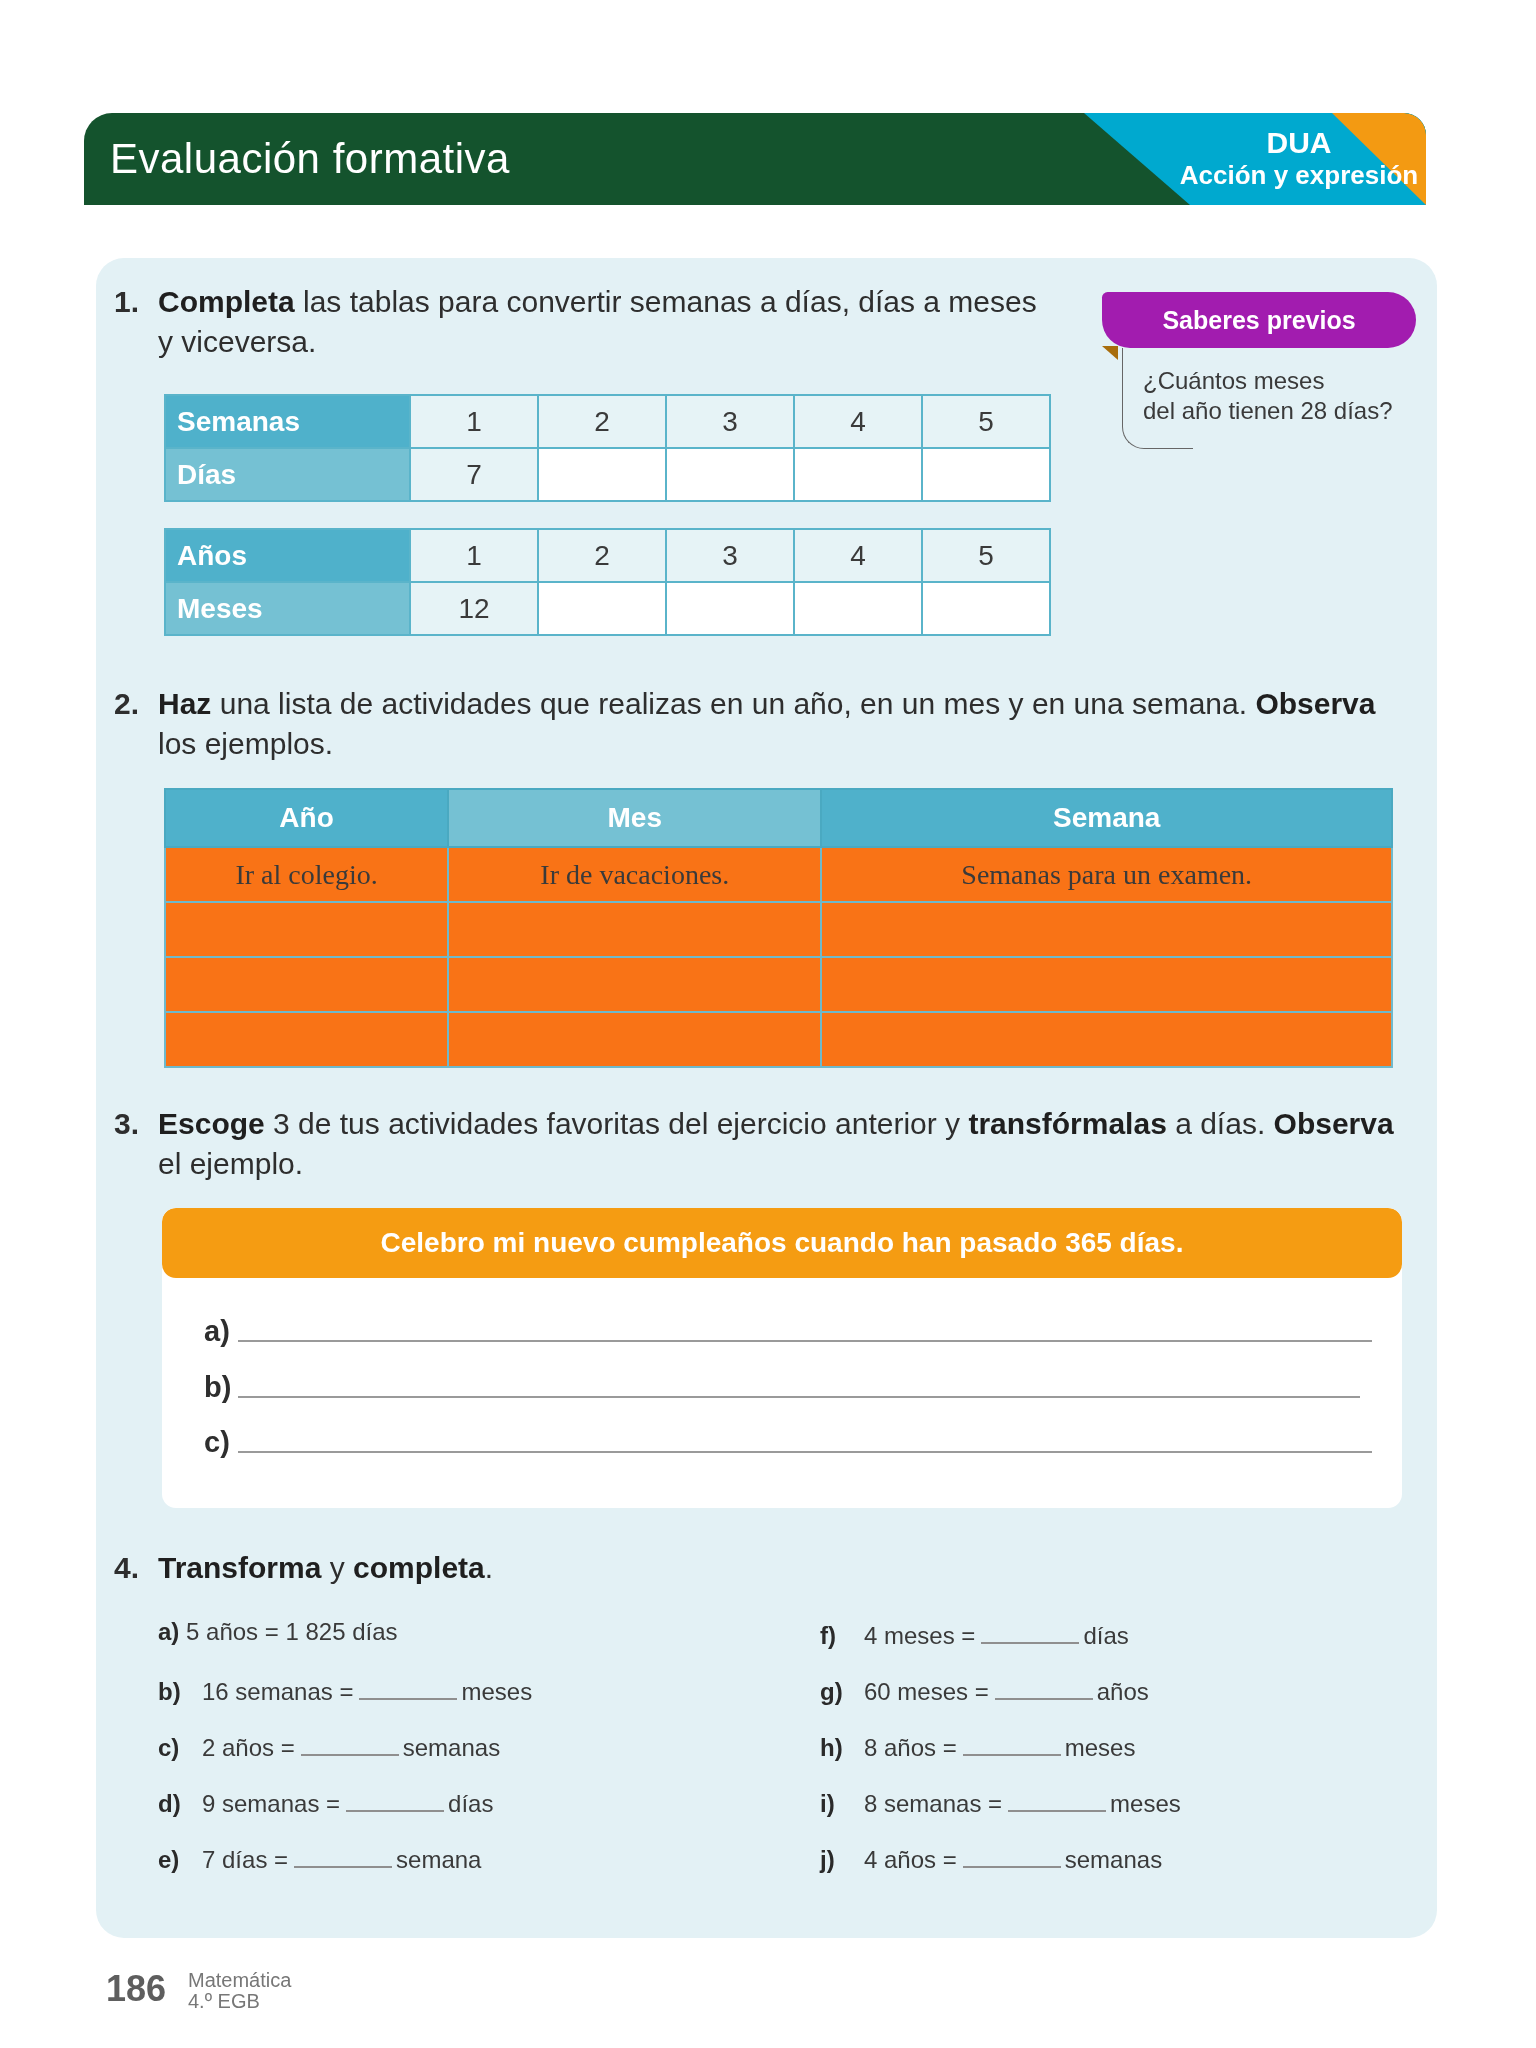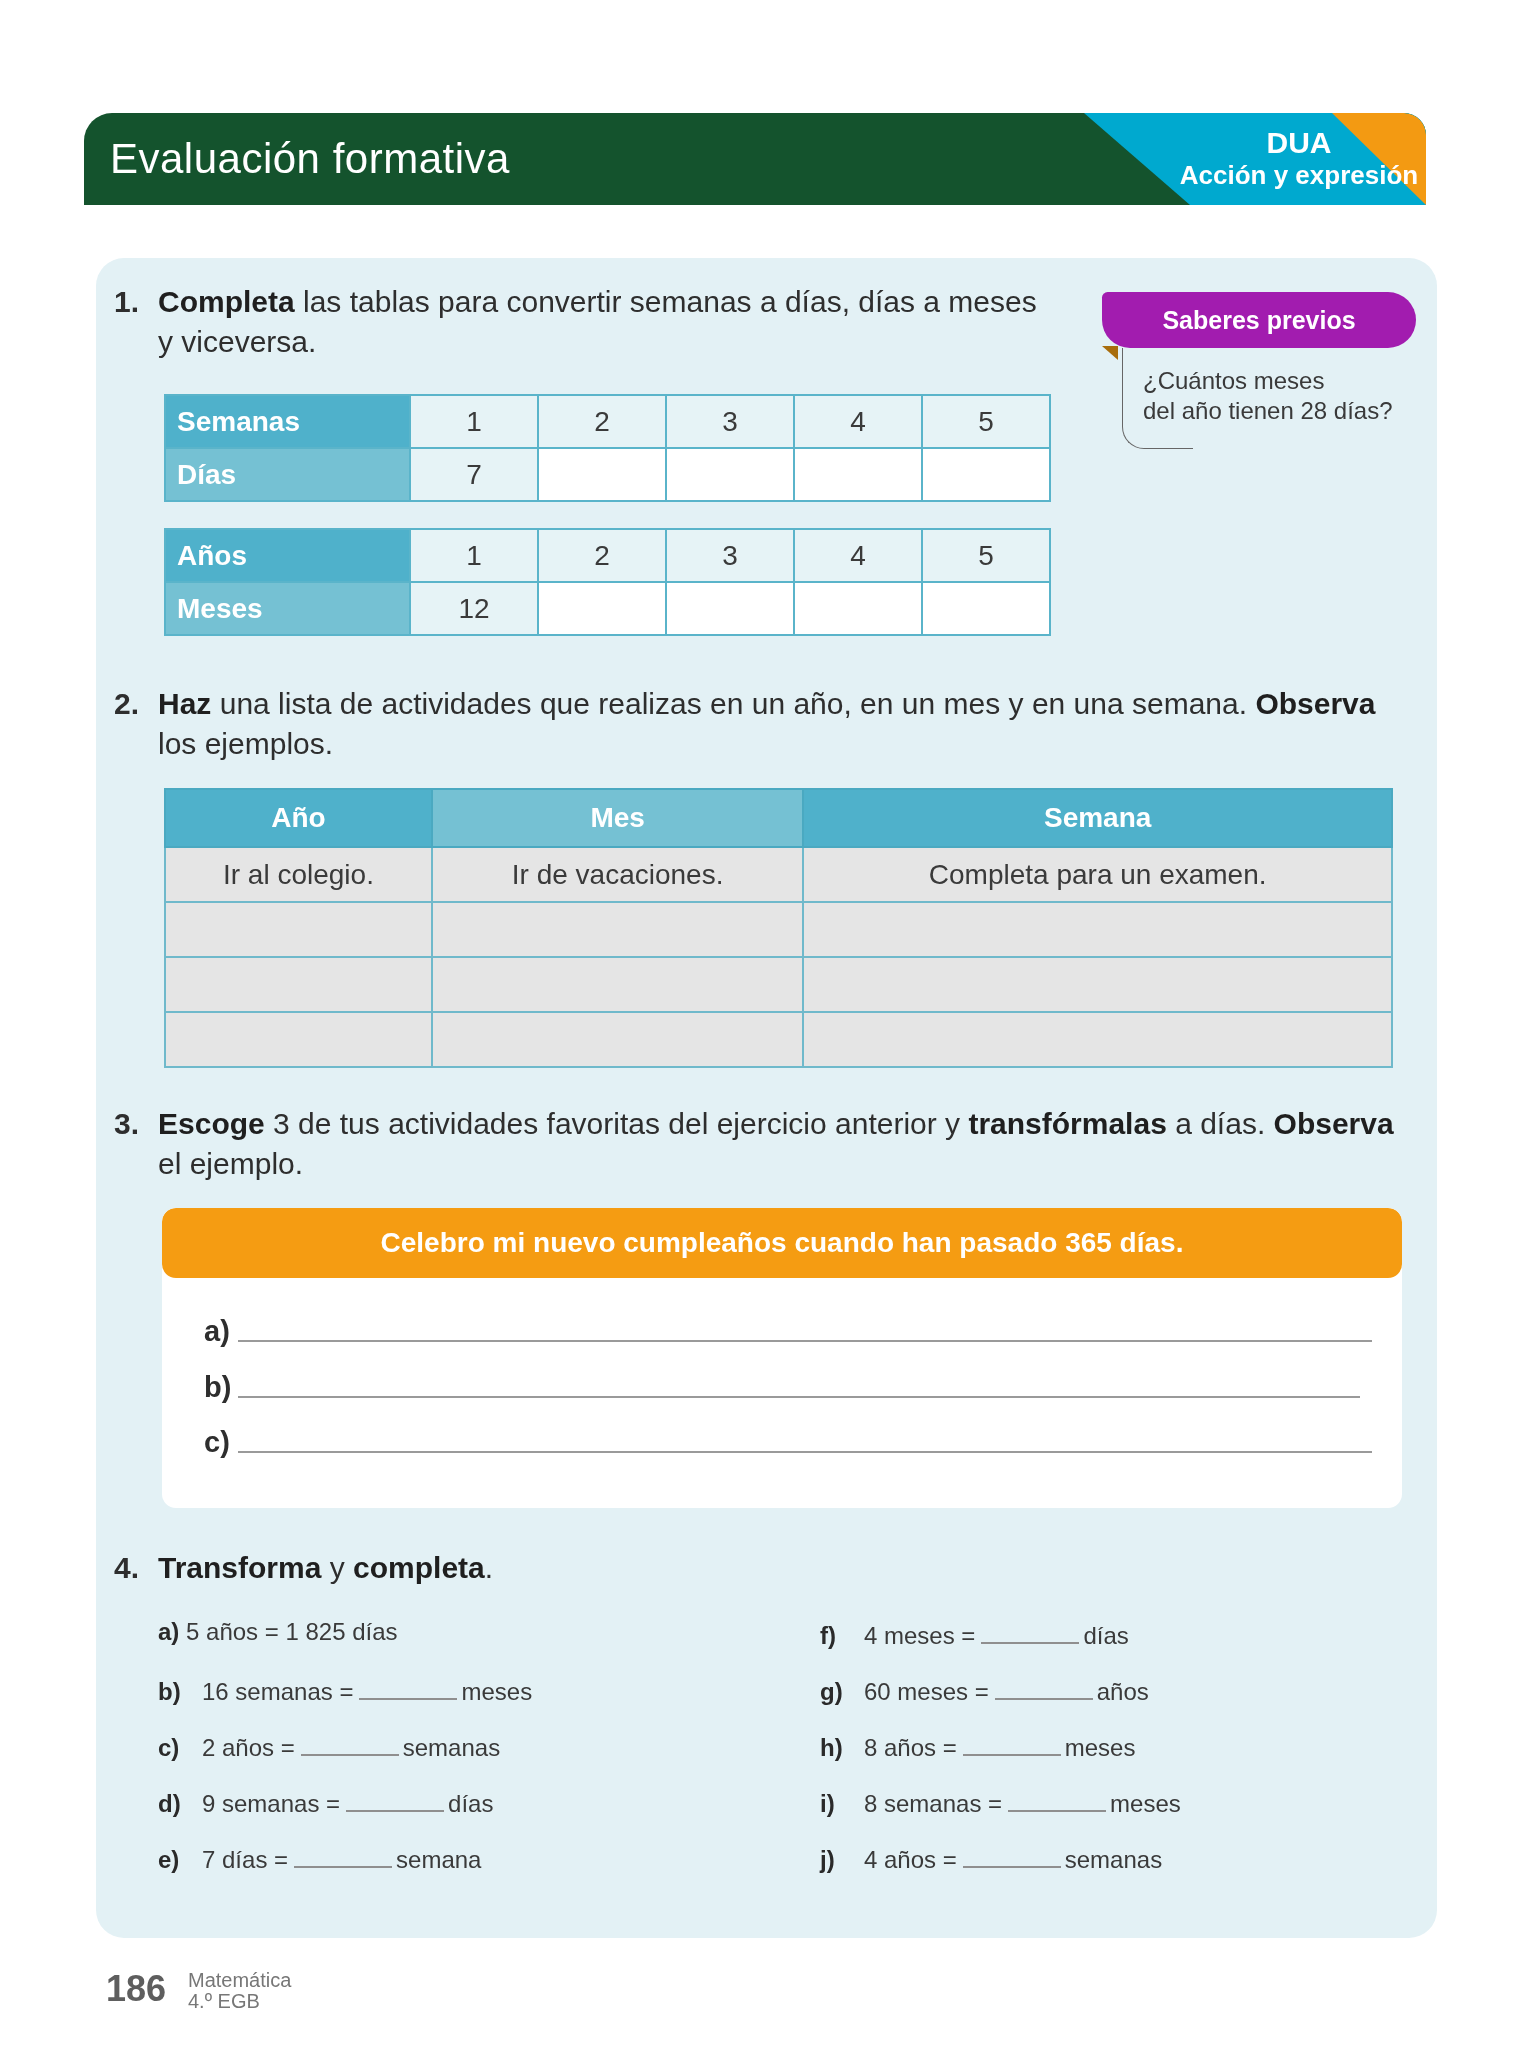--- a/index.html
+++ b/index.html
@@ -61,21 +61,21 @@
   table.act {
     position: absolute; left: 164px; top: 788px; width: 1229px; border-collapse: collapse;
     font-size: 28px;
   }
   table.act th {
     height: 54px; color: #fff; font-weight: bold; border: 2px solid #4aa9c1;
   }
   table.act th.c1, table.act th.c3 { background: #4fb1cb; }
   table.act th.c2 { background: #75c1d3; }
   table.act td {
-    height: 51px; background: #e5e5e5; border: 2px solid #6fb9cb; text-align: center; color: #3a3a3a;
+    height: 51px; background: #f97316; border: 2px solid #6fb9cb; text-align: center; color: #3a3a3a; font-family: Liberation Serif, serif;
   }
 
   
   .exbox {
     position: absolute; left: 162px; top: 1208px; width: 1240px; height: 300px;
     background: #ffffff; border-radius: 14px; overflow: hidden;
   }
   .exbox .head {
     height: 70px; background: #f59c12; border-radius: 14px; color: #fff;
     font-weight: bold; font-size: 28px; text-align: center; line-height: 70px;
@@ -189,21 +189,21 @@
 <table class="act">
   <tbody>
       <tr>
     <th class="c1">Año</th>
     <th class="c2">Mes</th>
     <th class="c3">Semana</th>
   </tr>
   <tr>
     <td>Ir al colegio.</td>
     <td>Ir de vacaciones.</td>
-    <td>Completa para un examen.</td>
+    <td>Semanas para un examen.</td>
   </tr>
   <tr>
     <td></td>
     <td></td>
     <td></td>
   </tr>
   <tr>
     <td></td>
     <td></td>
     <td></td>

